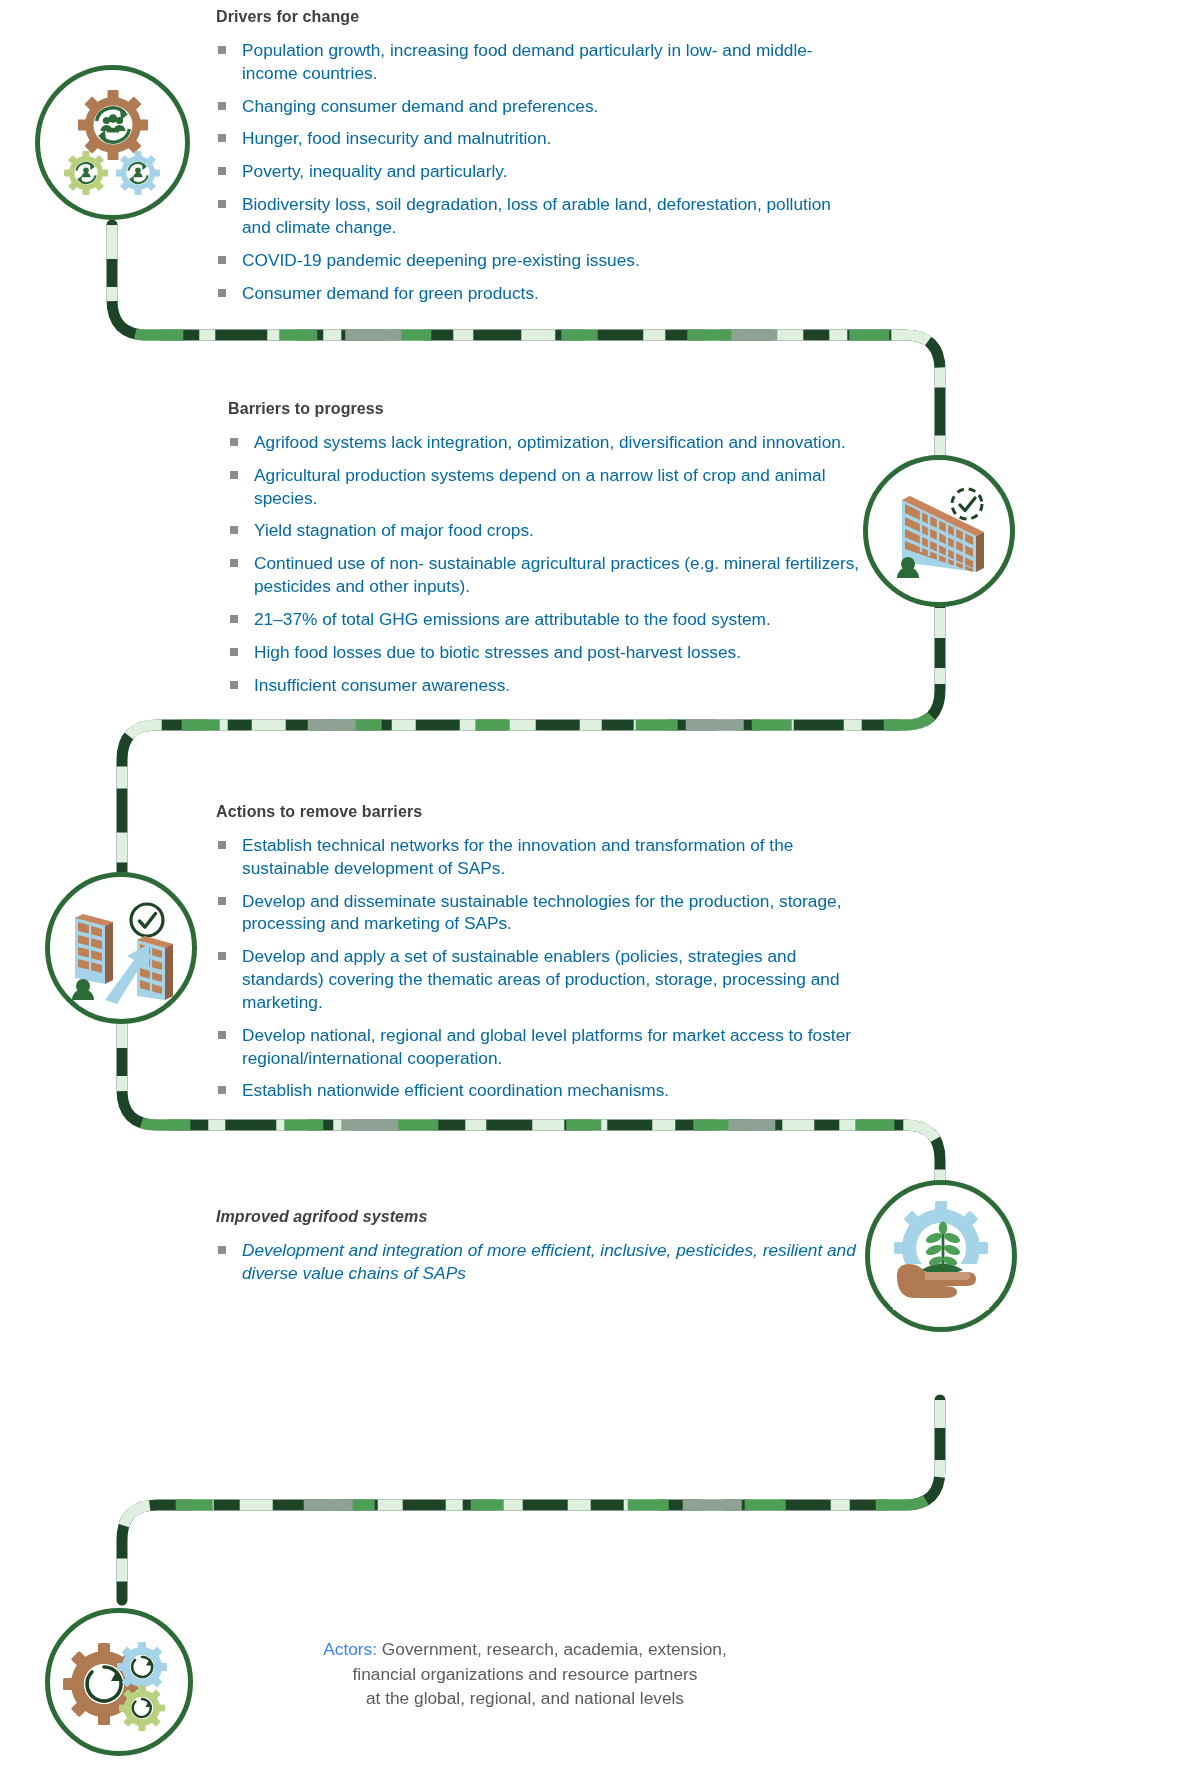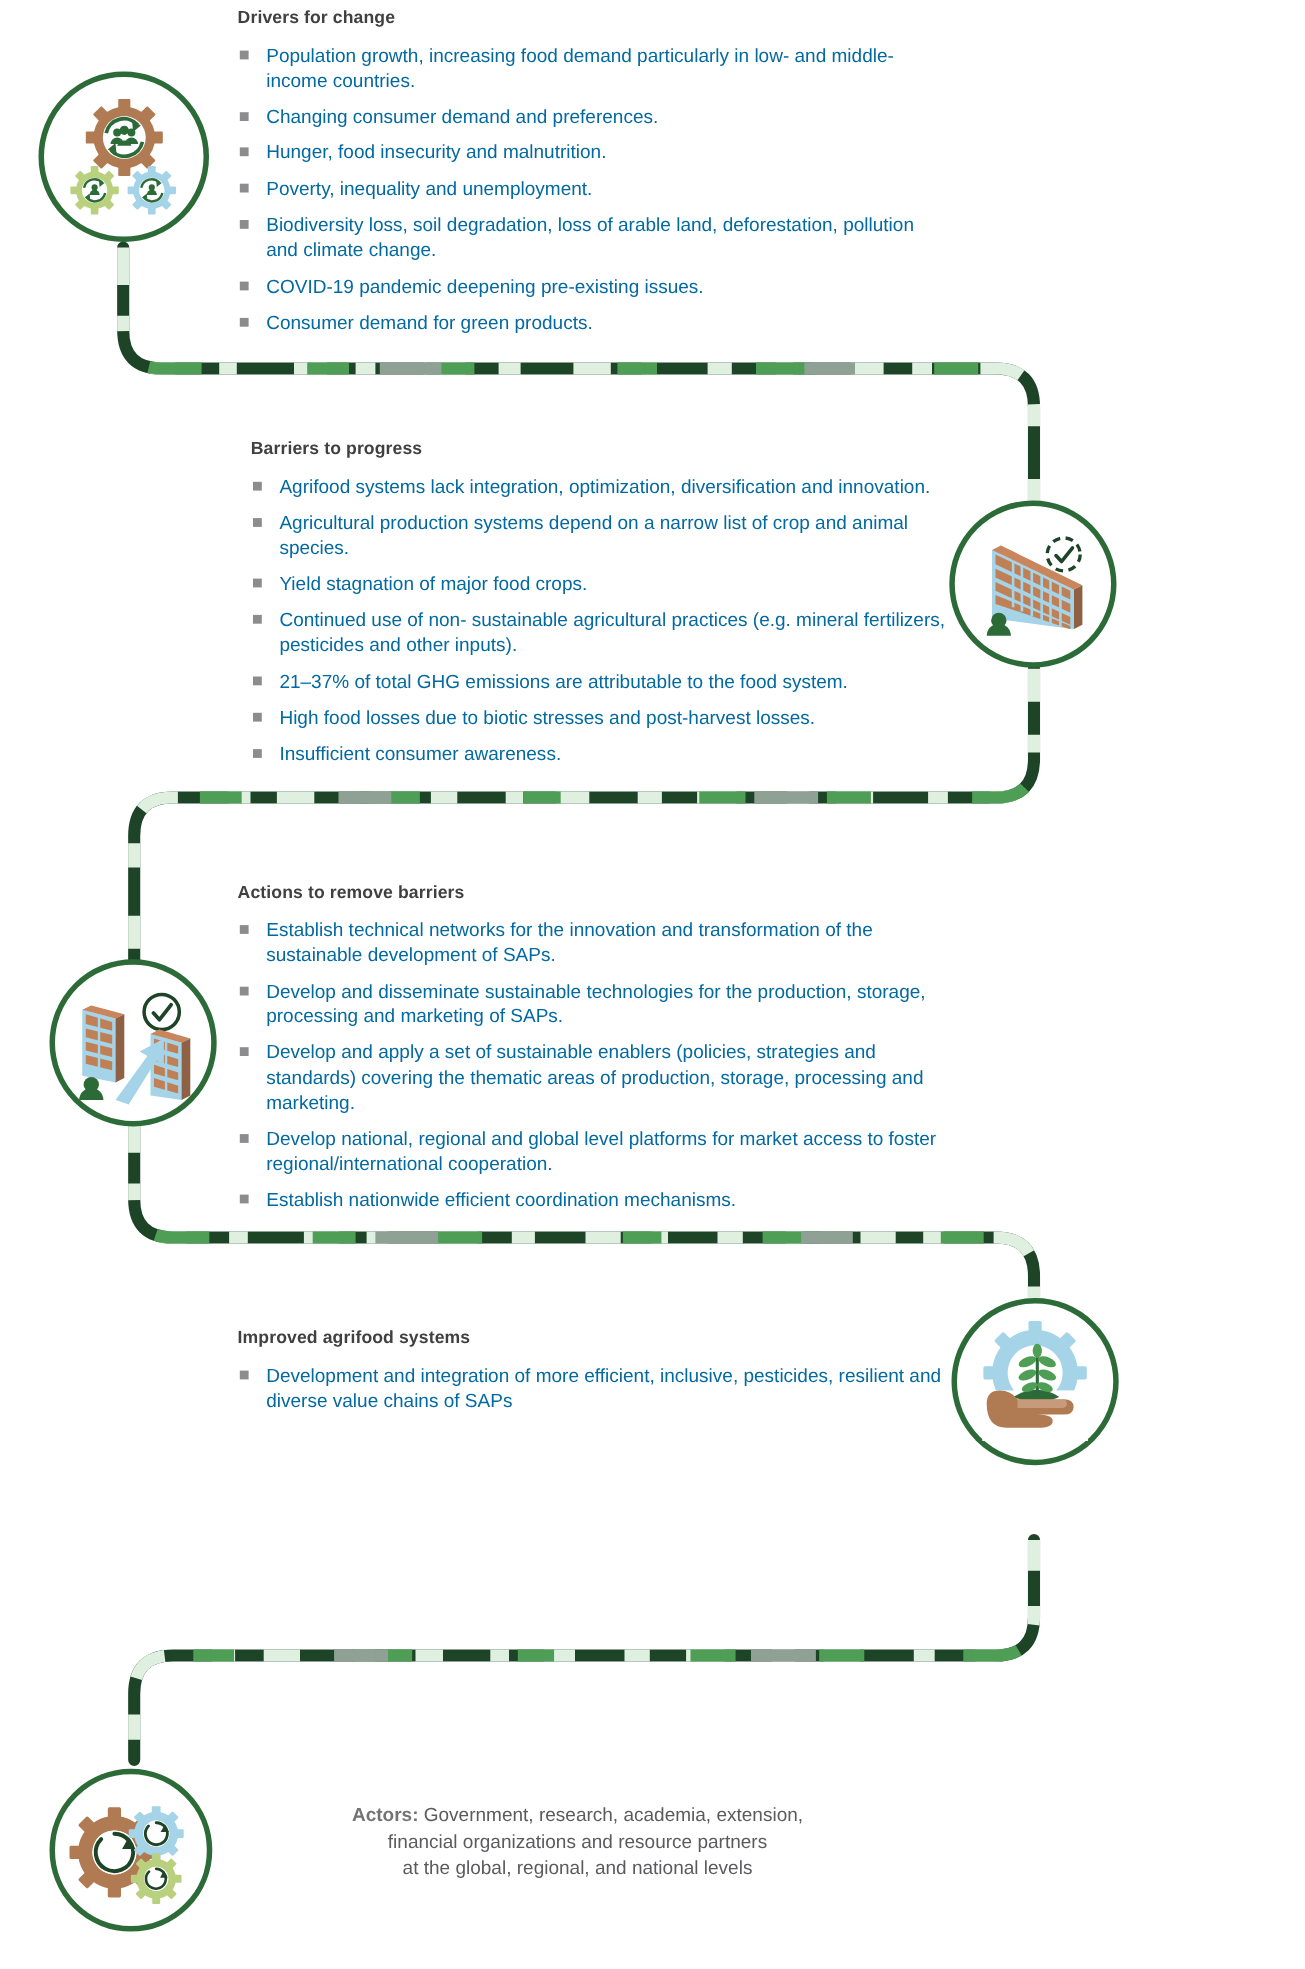--- a/index.html
+++ b/index.html
@@ -70,22 +70,22 @@
 
   .actors-box {
     position: absolute;
     z-index: 4;
     text-align: center;
     font-size: 17.3px;
     line-height: 1.42;
     color: #5b5b5e;
   }
   .actors-box .lead {
-    font-weight: bold;
-    color: #737373;
+    font-weight: normal;
+    color: #3b82f6;
   }
 </style>
 </head>
 <body>
 
 <svg id="flow-svg" viewBox="0 0 1186 1790">
   <defs>
     
   </defs>
 
@@ -398,21 +398,21 @@
     </g>
   </svg>
 </div>
 
 <div class="block" style="left:216px; top:8px; width:640px;">
   <h2 class="block-title">Drivers for change</h2>
   <ul class="bullets">
     <li><span class="bullet-mark"></span><span>Population growth, increasing food demand particularly in low- and middle-income countries.</span></li>
     <li><span class="bullet-mark"></span><span>Changing consumer demand and preferences.</span></li>
     <li><span class="bullet-mark"></span><span>Hunger, food insecurity and malnutrition.</span></li>
-    <li><span class="bullet-mark"></span><span>Poverty, inequality and unemployment.</span></li>
+    <li><span class="bullet-mark"></span><span>Poverty, inequality and particularly.</span></li>
     <li><span class="bullet-mark"></span><span>Biodiversity loss, soil degradation, loss of arable land, deforestation, pollution and climate change.</span></li>
     <li><span class="bullet-mark"></span><span>COVID-19 pandemic deepening pre-existing issues.</span></li>
     <li><span class="bullet-mark"></span><span>Consumer demand for green products.</span></li>
   </ul>
 </div>
 
 <div class="block" style="left:228px; top:400px; width:650px;">
   <h2 class="block-title">Barriers to progress</h2>
   <ul class="bullets">
     <li><span class="bullet-mark"></span><span>Agrifood systems lack integration, optimization, diversification and innovation.</span></li>
@@ -429,21 +429,21 @@
   <h2 class="block-title">Actions to remove barriers</h2>
   <ul class="bullets">
     <li><span class="bullet-mark"></span><span>Establish technical networks for the innovation and transformation of the sustainable development of SAPs.</span></li>
     <li><span class="bullet-mark"></span><span>Develop and disseminate sustainable technologies for the production, storage, processing and marketing of SAPs.</span></li>
     <li><span class="bullet-mark"></span><span>Develop and apply a set of sustainable enablers (policies, strategies and standards) covering the thematic areas of production, storage, processing and marketing.</span></li>
     <li><span class="bullet-mark"></span><span>Develop national, regional and global level platforms for market access to foster regional/international cooperation.</span></li>
     <li><span class="bullet-mark"></span><span>Establish nationwide efficient coordination mechanisms.</span></li>
   </ul>
 </div>
 
-<div class="block" style="left:216px; top:1208px; width:640px;">
+<div class="block" style="left:216px; top:1208px; width:640px;font-style:italic;">
   <h2 class="block-title">Improved agrifood systems</h2>
   <ul class="bullets">
     <li><span class="bullet-mark"></span><span>Development and integration of more efficient, inclusive, pesticides, resilient and diverse value chains of SAPs</span></li>
   </ul>
 </div>
 
 <div class="actors-box" style="left:265px; top:1637px; width:520px;">
   <div>
     <span class="lead">Actors:</span><span> Government, research, academia, extension,</span>
   </div>

